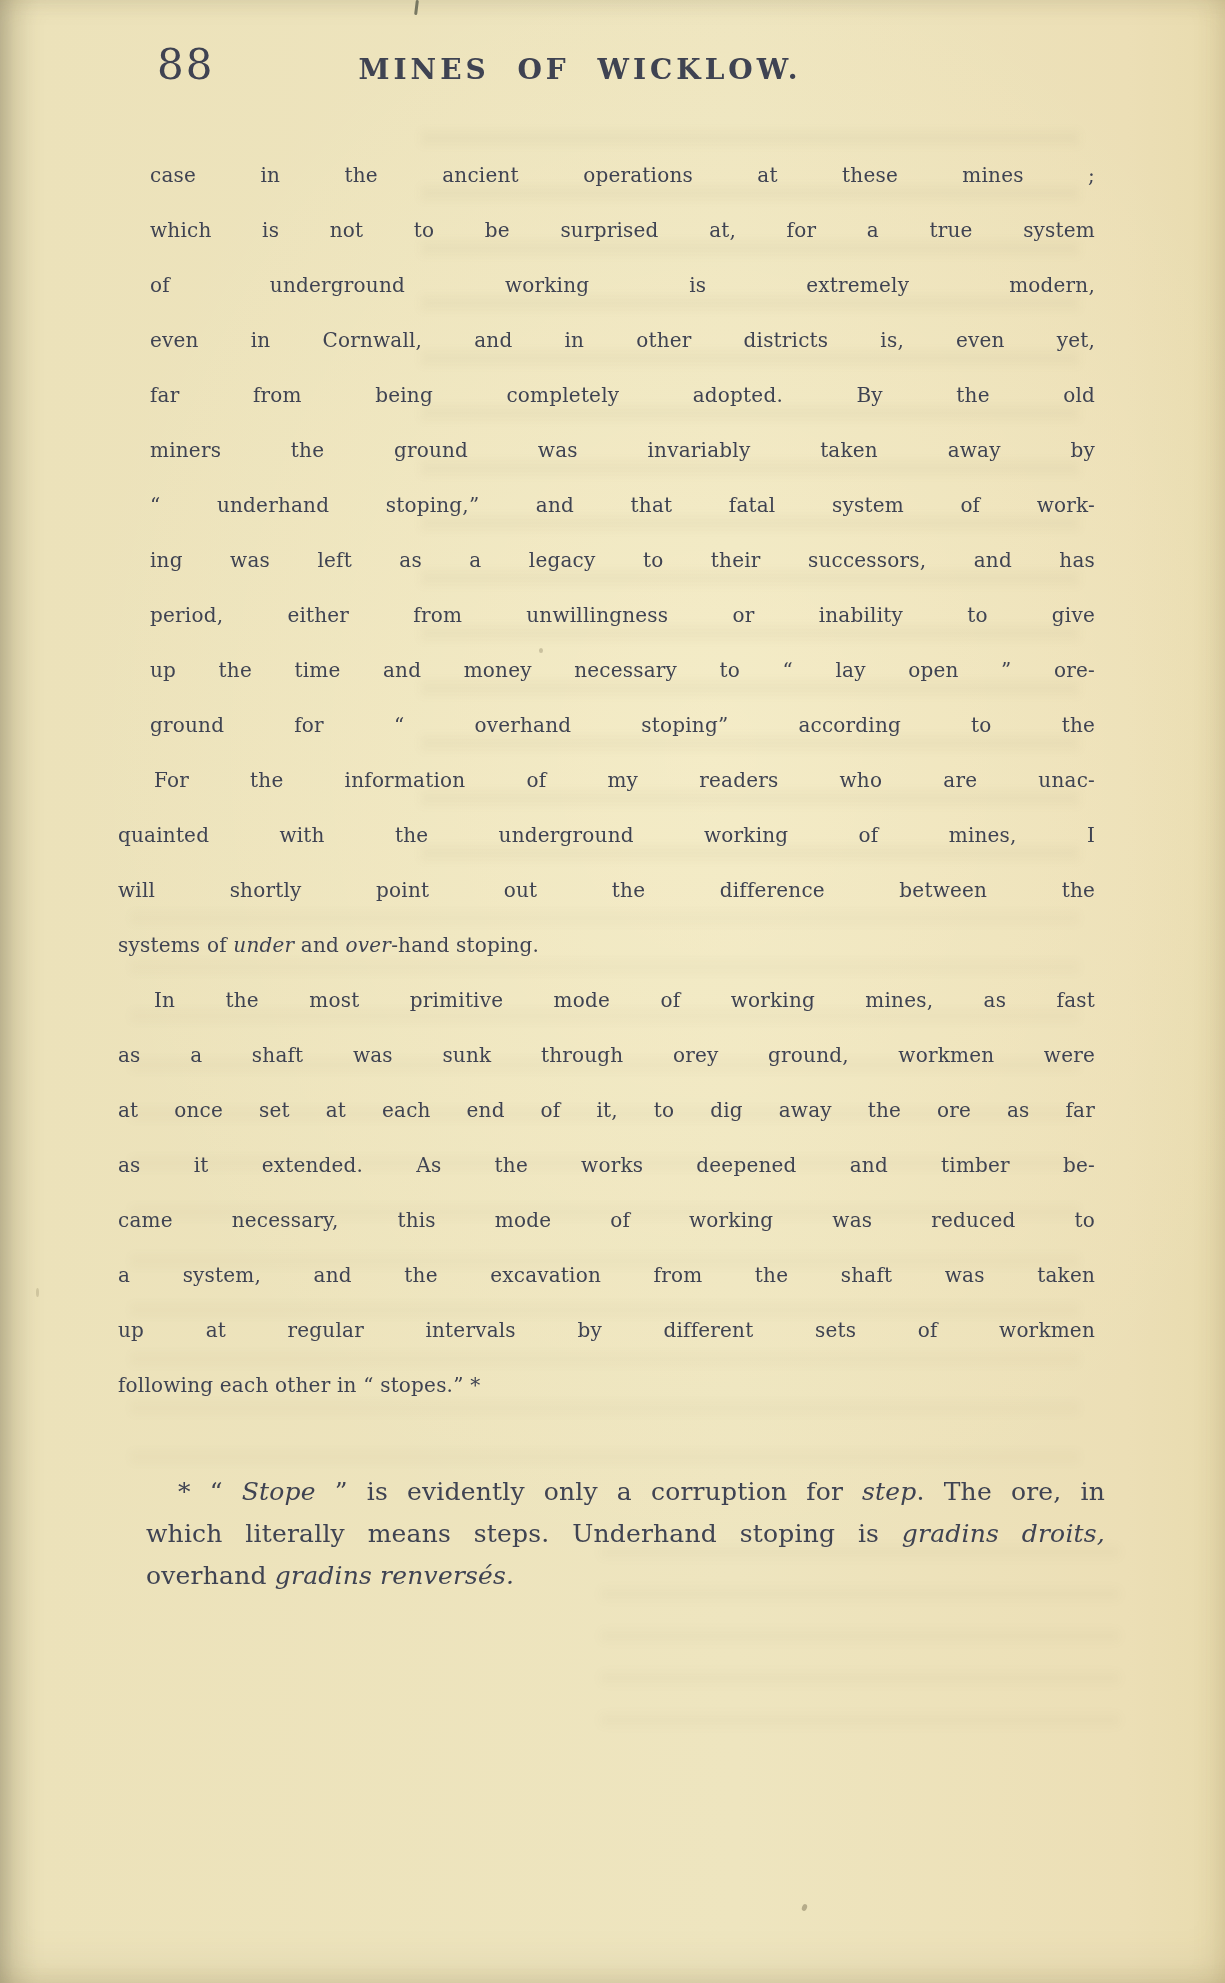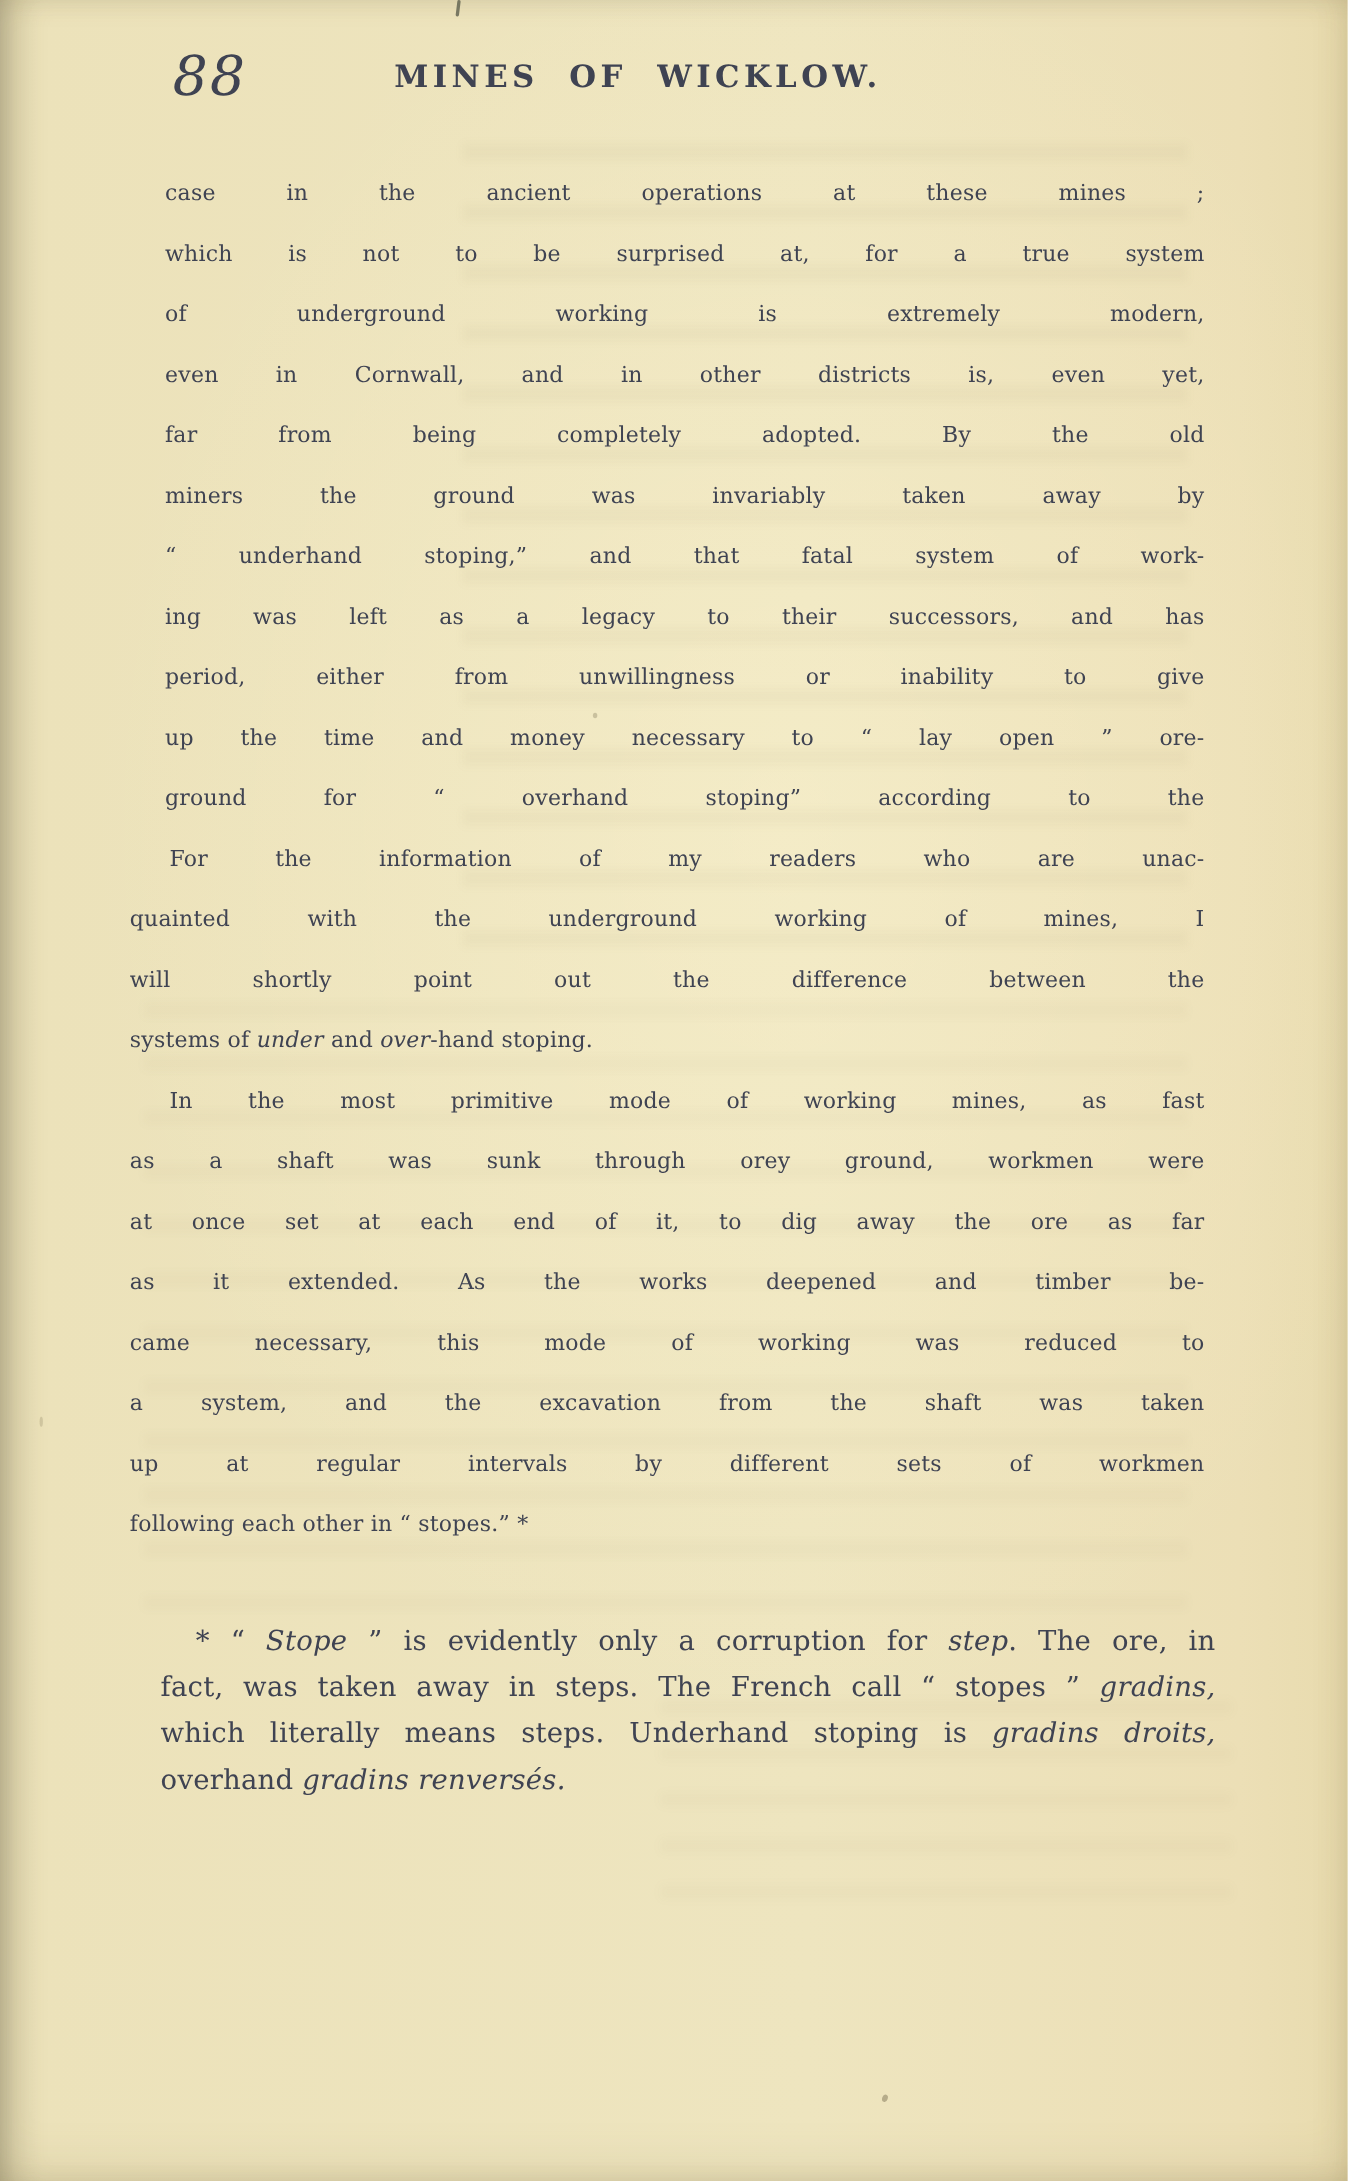--- a/index.html
+++ b/index.html
@@ -28,21 +28,21 @@
       background:repeating-linear-gradient(180deg, rgba(135,120,82,.10) 0 14px, rgba(0,0,0,0) 14px 42px);}
   
   .top-mark{position:absolute;left:415px;top:0;width:3px;height:15px;background:#5c5f4e;opacity:.8;transform:rotate(7deg);border-radius:2px;}
   .speck{position:absolute;background:rgba(92,82,56,.38);border-radius:50%;}
   .s1{left:802px;top:1904px;width:5px;height:7px;transform:rotate(20deg);}
   .s2{left:539px;top:648px;width:4px;height:5px;opacity:.7;}
   .s3{left:36px;top:1288px;width:3px;height:9px;opacity:.5;}
 
   .running-head .pagenum{
     position:absolute;left:157px;top:44px;
-    font-size:50px;line-height:1;letter-spacing:2px;font-style:italic;
+    font-size:42px;line-height:1;letter-spacing:2px;
   }
   .running-head .running-title{
     position:absolute;left:300px;top:56px;width:560px;text-align:center;
     font-size:28px;line-height:1;font-weight:bold;
     letter-spacing:4px;word-spacing:14px;
   }
 
   .textblock{position:absolute;left:150px;top:148px;width:945px;}
   .para{width:945px;font-size:20px;line-height:55px;letter-spacing:.2px;}
   .p2,.p3{margin-left:-32px;width:977px;}
@@ -106,18 +106,17 @@
         <div class="line"><span>as a shaft was sunk through orey ground, workmen were</span></div>
         <div class="line"><span>at once set at each end of it, to dig away the ore as far</span></div>
         <div class="line"><span>as it extended.  As the works deepened and timber be-</span></div>
         <div class="line"><span>came necessary, this mode of working was reduced to</span></div>
         <div class="line"><span>a system, and the excavation from the shaft was taken</span></div>
         <div class="line"><span>up at regular intervals by different sets of workmen</span></div>
         <div class="line last"><span>following each other in “ stopes.” *</span></div>
       </section>
     <section class="footnote indent-first">
         <div class="line"><span>* “ </span><i>Stope</i><span> ” is evidently only a corruption for </span><i>step</i><span>.  The ore, in</span></div>
-        <div class="line"><span>fact, was taken away in steps.  The French call “ stopes ” </span><i>gradins,</i></div>
         <div class="line"><span>which literally means steps.  Underhand stoping is </span><i>gradins droits,</i></div>
         <div class="line last"><span>overhand </span><i>gradins renversés.</i></div>
       </section>
   </main>
 </div>
 
 </body></html>

